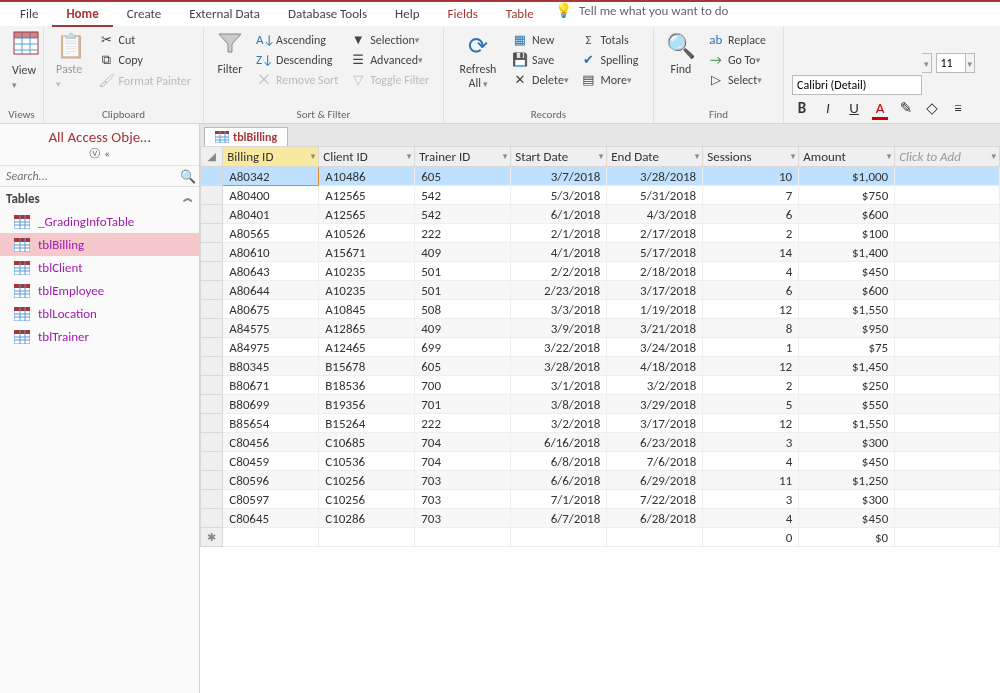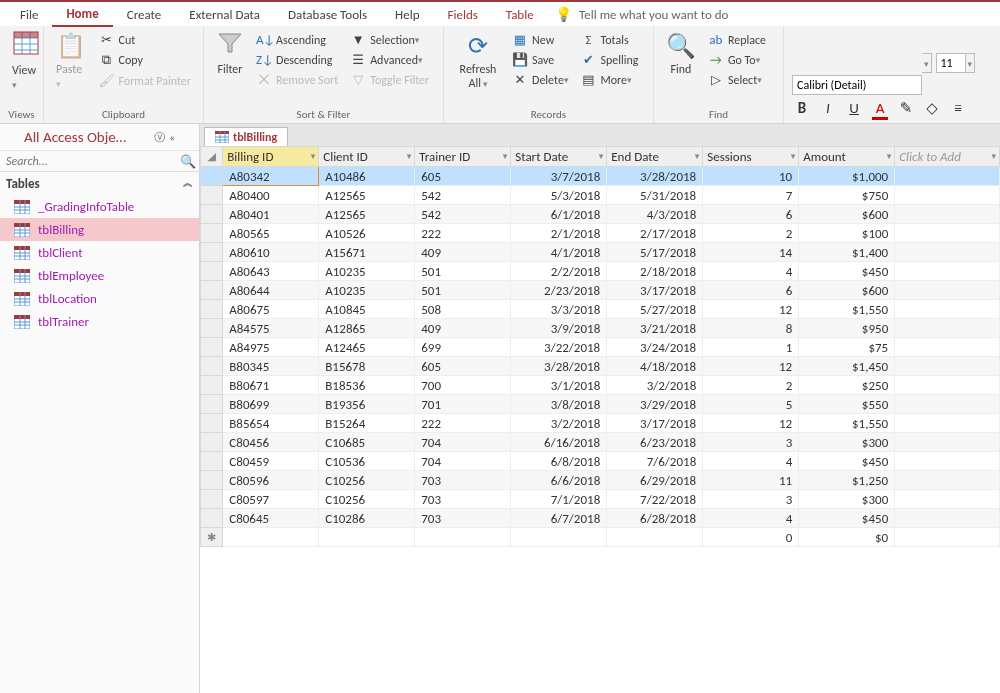--- a/index.html
+++ b/index.html
@@ -1,19 +1,19 @@
 <!DOCTYPE html>
 <html><head>
 <meta charset="utf-8">
 <style>
 * { box-sizing: border-box; margin: 0; padding: 0; font-family: 'Calibri', 'Segoe UI', sans-serif; }
 body { background: #fff; width: 1000px; height: 693px; overflow: hidden; font-size: 13px; color: #333; }
 
 
-.menubar { height: 26px; background: #fff; border-top: 2px solid #a4373a; display: flex; align-items: center; padding-left: 6px; }
+.menubar { height: 26px; background: #fff; border-top: 2px solid #a4373a; display: flex; align-items: flex-start; padding-left: 6px; }
 .menubar .m { padding: 4px 14px; color: #444; cursor: pointer; }
 .menubar .m.active { color: #a4373a; font-weight: 600; border-bottom: 2px solid #a4373a; }
 .menubar .m.red { color: #a4373a; }
 .menubar .tellme { display: flex; align-items: center; color: #666; margin-left: 8px; }
 .menubar .tellme .sicon { margin-right: 6px; font-size: 14px; color: #666; }
 
 
 .ribbon { height: 98px; background: #f3f3f3; border-bottom: 1px solid #d4d4d4; display: flex; }
 .rgroup { border-right: 1px solid #e1e1e1; padding: 3px 6px 0; display: flex; flex-direction: column; justify-content: space-between; }
 .rgroup .body { display: flex; align-items: flex-start; }
@@ -27,21 +27,21 @@
 .col { display: flex; flex-direction: column; gap: 3px; margin: 2px 2px; }
 .caret::after { content: " ▾"; font-size: 9px; color: #888; }
 .fcombo { display: flex; align-items: center; margin: 2px 2px; }
 .fcombo select, .fcombo input { height: 20px; border: 1px solid #bbb; font-size: 12px; padding: 1px 4px; background: #fff; }
 .tfmt { display: flex; gap: 10px; margin: 2px 4px; font-family: 'Times New Roman', serif; }
 .tfmt span { cursor: pointer; font-size: 15px; display:inline-block; width:16px; text-align:center; }
 
 
 .main { display: flex; height: calc(693px - 26px - 98px); }
 .nav { width: 200px; border-right: 1px solid #d4d4d4; background: #fafafa; }
-.nav .hdr { display: flex; align-items: center; justify-content: space-between; padding: 4px 24px; border-bottom: 1px solid #e5e5e5; }
+.nav .hdr { display: flex; align-items: center; justify-content: space-between; padding: 4px 6px; border-bottom: 1px solid #e5e5e5; flex-direction: column; }
 .nav .hdr .title { color: #a4373a; font-size: 15px; }
 .nav .hdr .chev { font-size: 11px; color: #666; cursor: pointer; }
 .nav .search { display: flex; padding: 0px 0px; }
 .nav .search input { flex: 1; border: none; border-bottom: 1px solid #ddd; font-style: italic; padding: 3px 6px; font-size: 12px; background: transparent; outline: none; }
 .nav .search .sbtn { width: 22px; text-align: center; color: #666; border-bottom:1px solid #ddd; display:flex; align-items:center; justify-content:center; cursor:pointer; }
 .nav .grp { padding: 4px 6px; font-weight: 600; color: #444; display:flex; justify-content:space-between; }
 .nav .grp .gc { font-size: 10px; color:#888; }
 .nav .itm { display: flex; align-items: center; padding: 4px 8px 4px 14px; color: #a21caf; cursor: pointer; }
 .nav .itm.sel { background: #f5c9cc; }
 .nav .itm .tic { width: 16px; height: 14px; margin-right: 8px; display:inline-block; }
@@ -469,21 +469,21 @@
               <td class="num">6</td>
               <td class="num">$600</td>
               <td></td>
             </tr>
             <tr>
               <td class="rowhdr"></td>
               <td>A80675</td>
               <td>A10845</td>
               <td>508</td>
               <td class="num">3/3/2018</td>
-              <td class="num">5/27/2018</td>
+              <td class="num">1/19/2018</td>
               <td class="num">12</td>
               <td class="num">$1,550</td>
               <td></td>
             </tr>
             <tr>
               <td class="rowhdr"></td>
               <td>A84575</td>
               <td>A12865</td>
               <td>409</td>
               <td class="num">3/9/2018</td>

